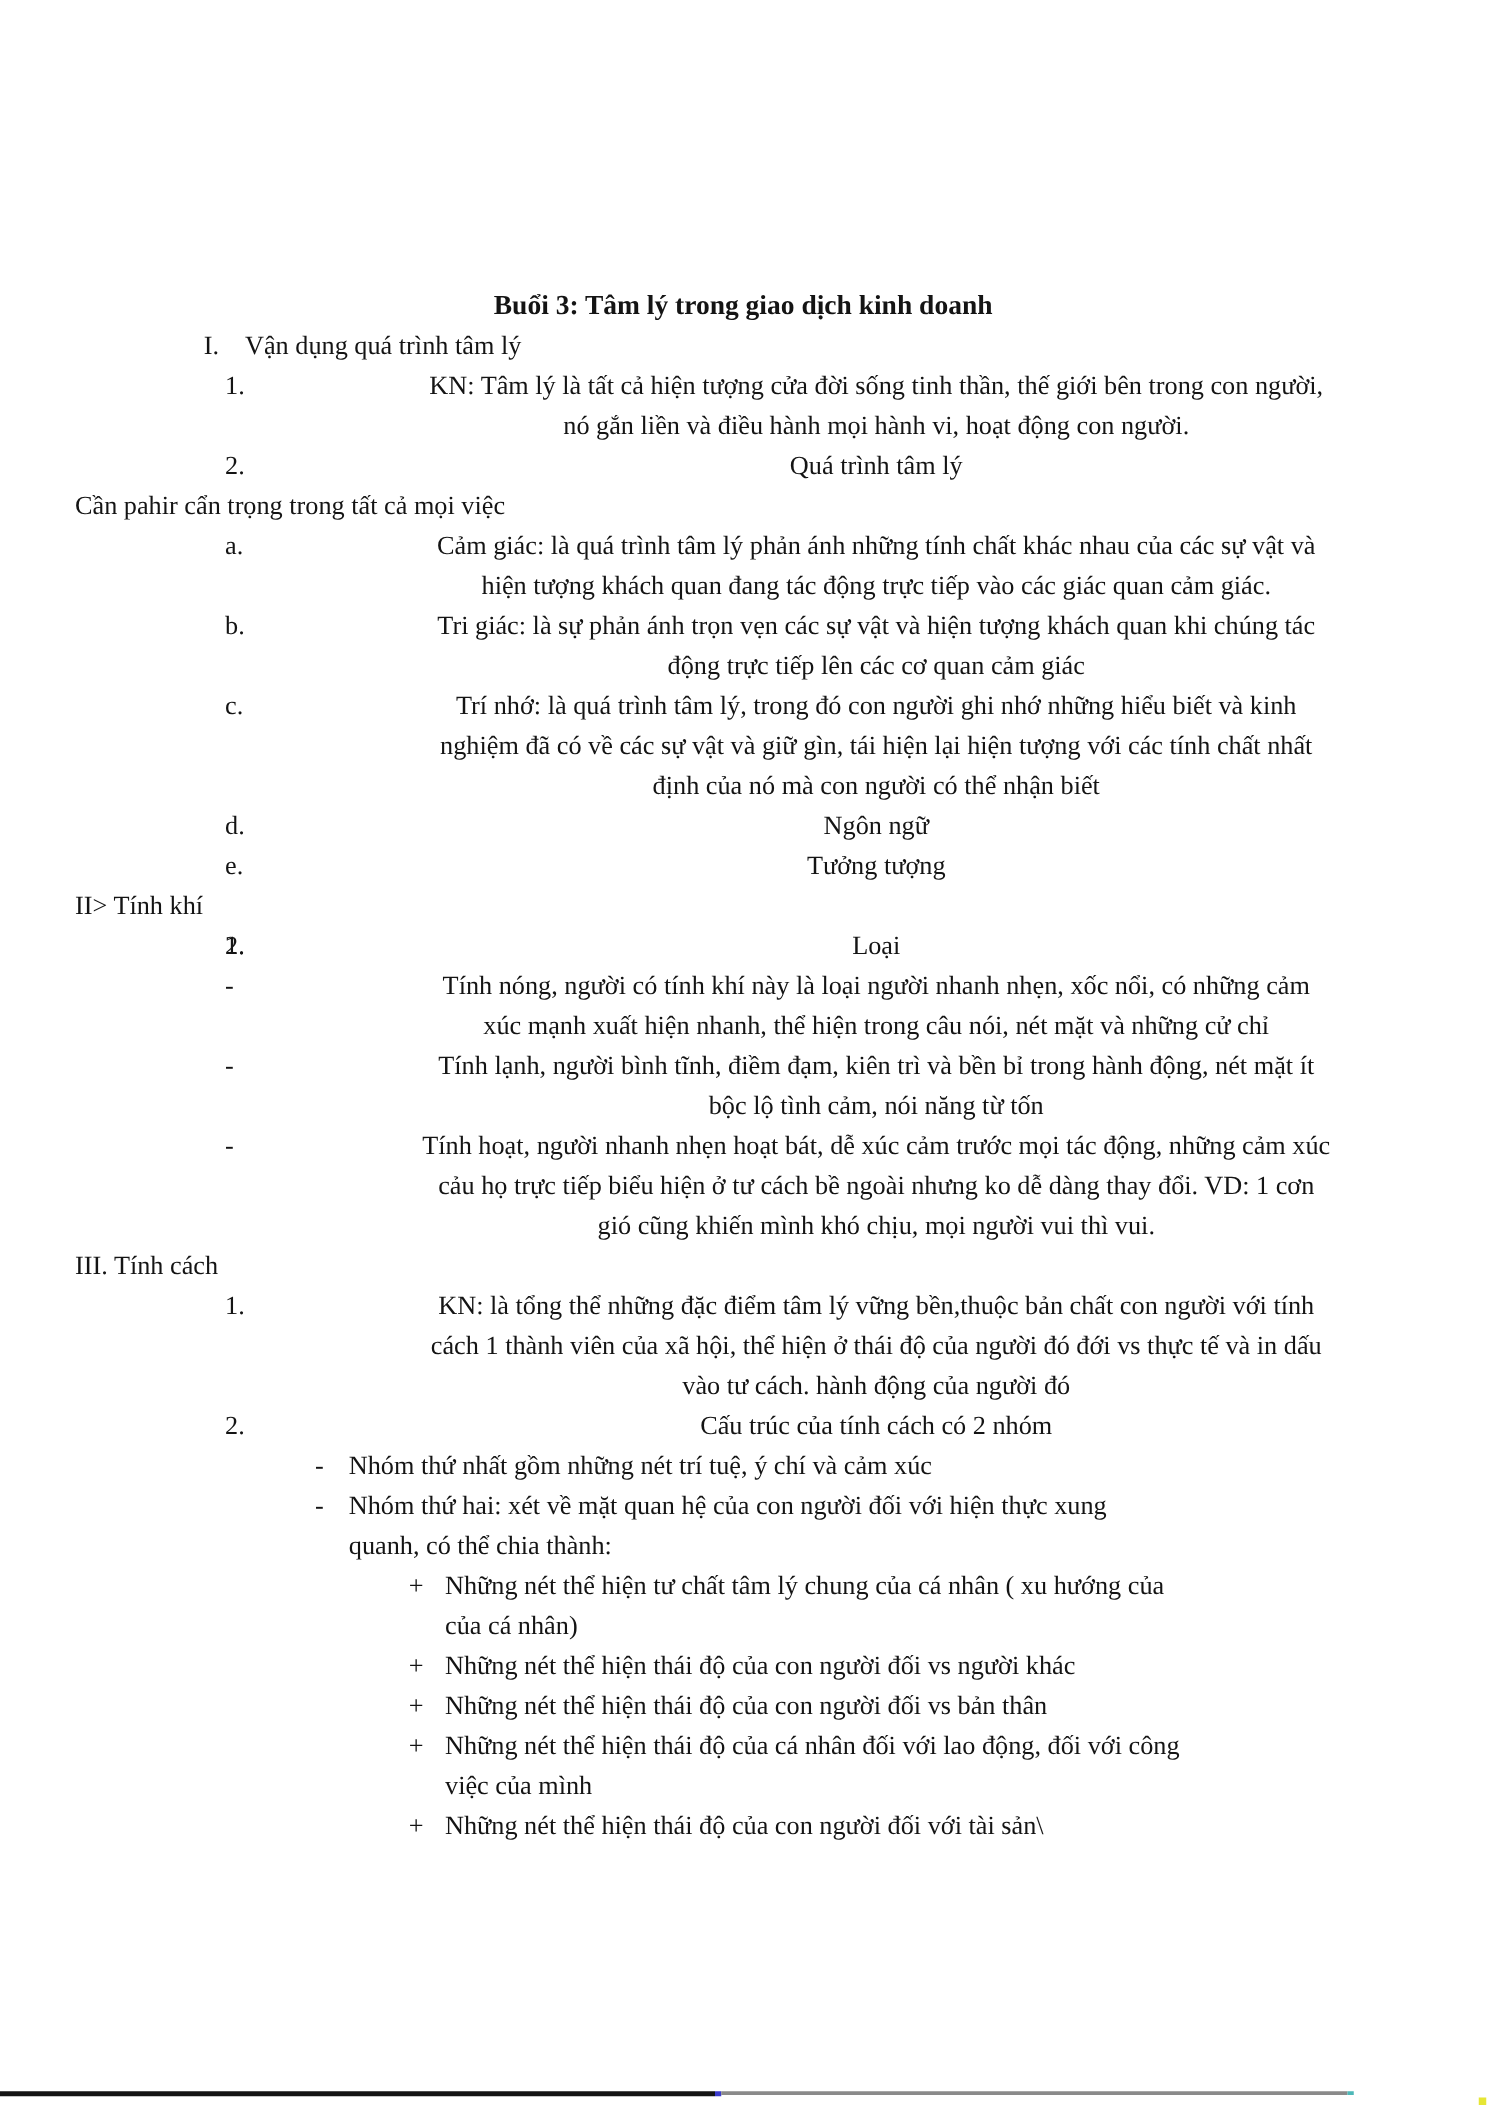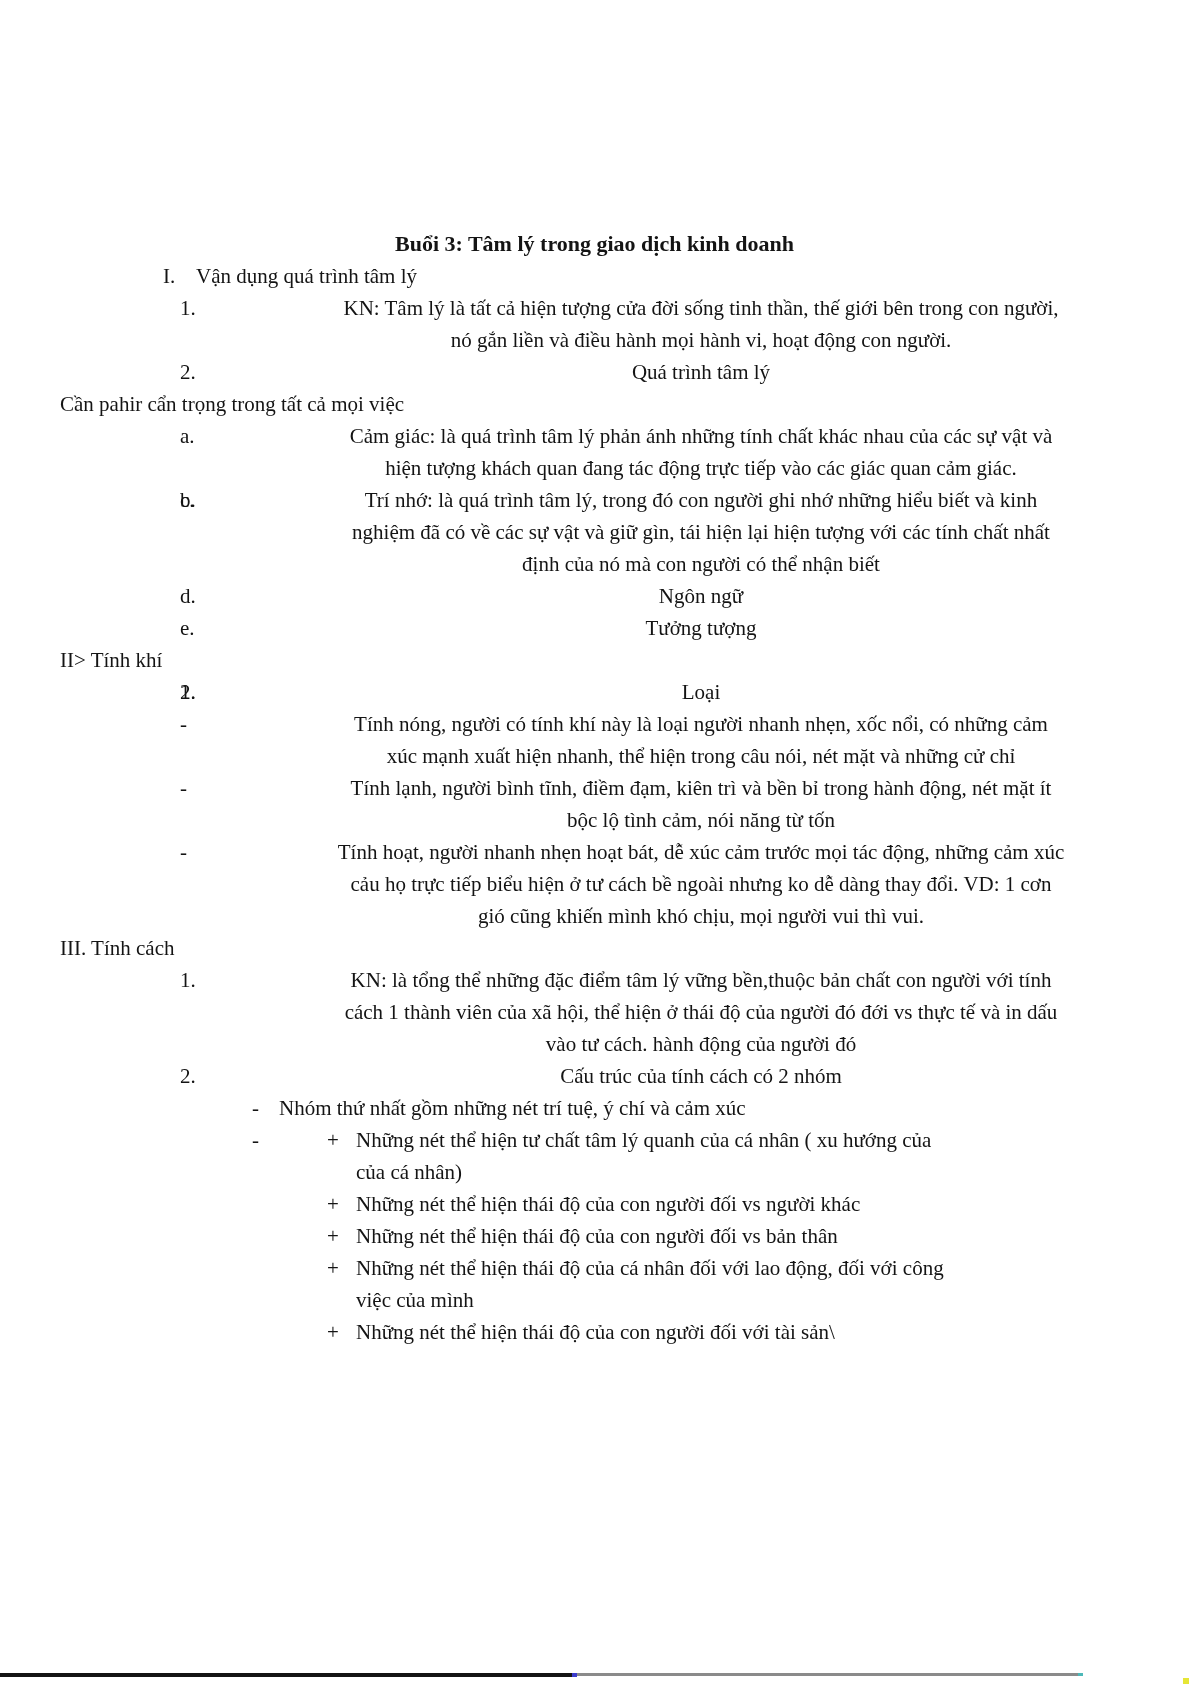--- a/index.html
+++ b/index.html
@@ -72,20 +72,22 @@
     <div class="row plain">
       <div class="text">Cần pahir cẩn trọng trong tất cả mọi việc</div>
     </div>
     <div class="row item l1">
       <span class="marker">a.</span>
       <div class="text">Cảm giác: là quá trình tâm lý phản ánh những tính chất khác nhau của các sự vật và
 hiện tượng khách quan đang tác động trực tiếp vào các giác quan cảm giác.</div>
     </div>
     <div class="row item l1">
       <span class="marker">b.</span>
+      <div class="text">Tri giác: là sự phản ánh trọn vẹn các sự vật và hiện tượng khách quan khi chúng tác
+động trực tiếp lên các cơ quan cảm giác</div>
     </div>
     <div class="row item l1">
       <span class="marker">c.</span>
       <div class="text">Trí nhớ: là quá trình tâm lý, trong đó con người ghi nhớ những hiểu biết và kinh
 nghiệm đã có về các sự vật và giữ gìn, tái hiện lại hiện tượng với các tính chất nhất
 định của nó mà con người có thể nhận biết</div>
     </div>
     <div class="row item l1">
       <span class="marker">d.</span>
       <div class="text">Ngôn ngữ</div>
@@ -132,24 +134,26 @@
     <div class="row item l1">
       <span class="marker">2.</span>
       <div class="text">Cấu trúc của tính cách có 2 nhóm</div>
     </div>
     <div class="row item l2">
       <span class="marker">-</span>
       <div class="text">Nhóm thứ nhất gồm những nét trí tuệ, ý chí và cảm xúc</div>
     </div>
     <div class="row item l2">
       <span class="marker">-</span>
+      <div class="text">Nhóm thứ hai: xét về mặt quan hệ của con người đối với hiện thực xung
+quanh, có thể chia thành:</div>
     </div>
     <div class="row item l3">
       <span class="marker">+</span>
-      <div class="text">Những nét thể hiện tư chất tâm lý quanh của cá nhân ( xu hướng của
+      <div class="text">Những nét thể hiện tư chất tâm lý chung của cá nhân ( xu hướng của
 của cá nhân)</div>
     </div>
     <div class="row item l3">
       <span class="marker">+</span>
       <div class="text">Những nét thể hiện thái độ của con người đối vs người khác</div>
     </div>
     <div class="row item l3">
       <span class="marker">+</span>
       <div class="text">Những nét thể hiện thái độ của con người đối vs bản thân</div>
     </div>

